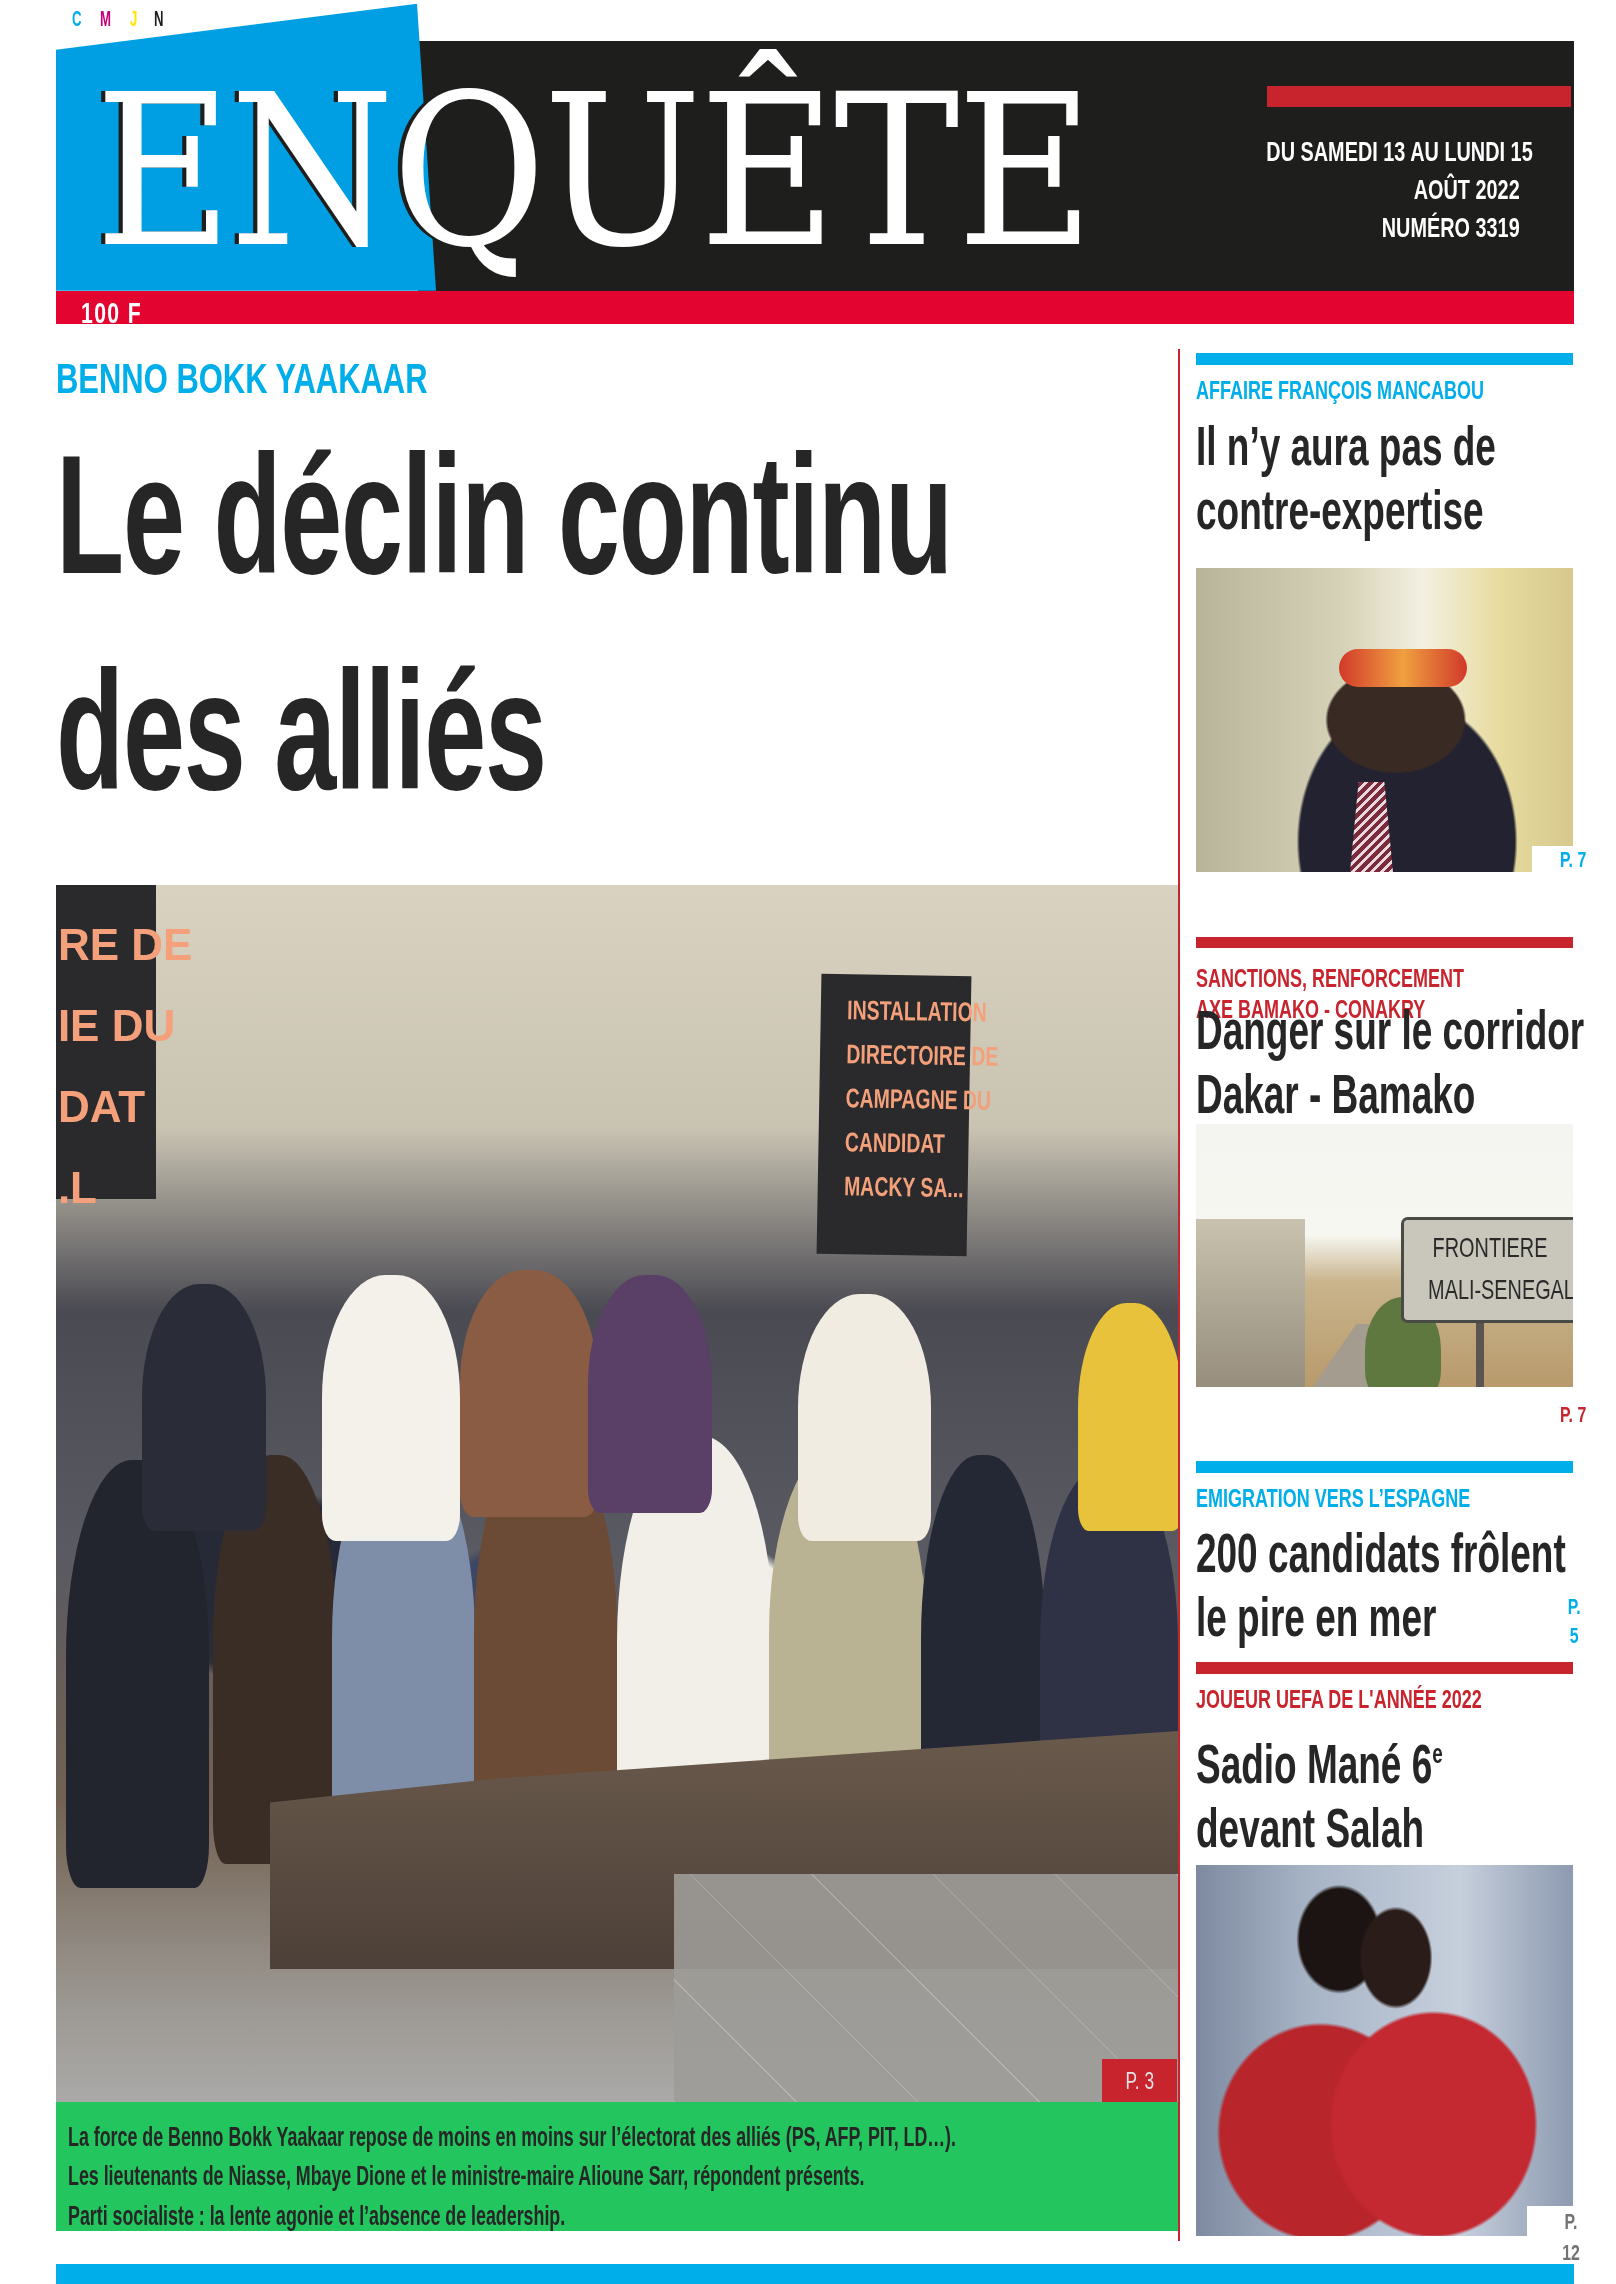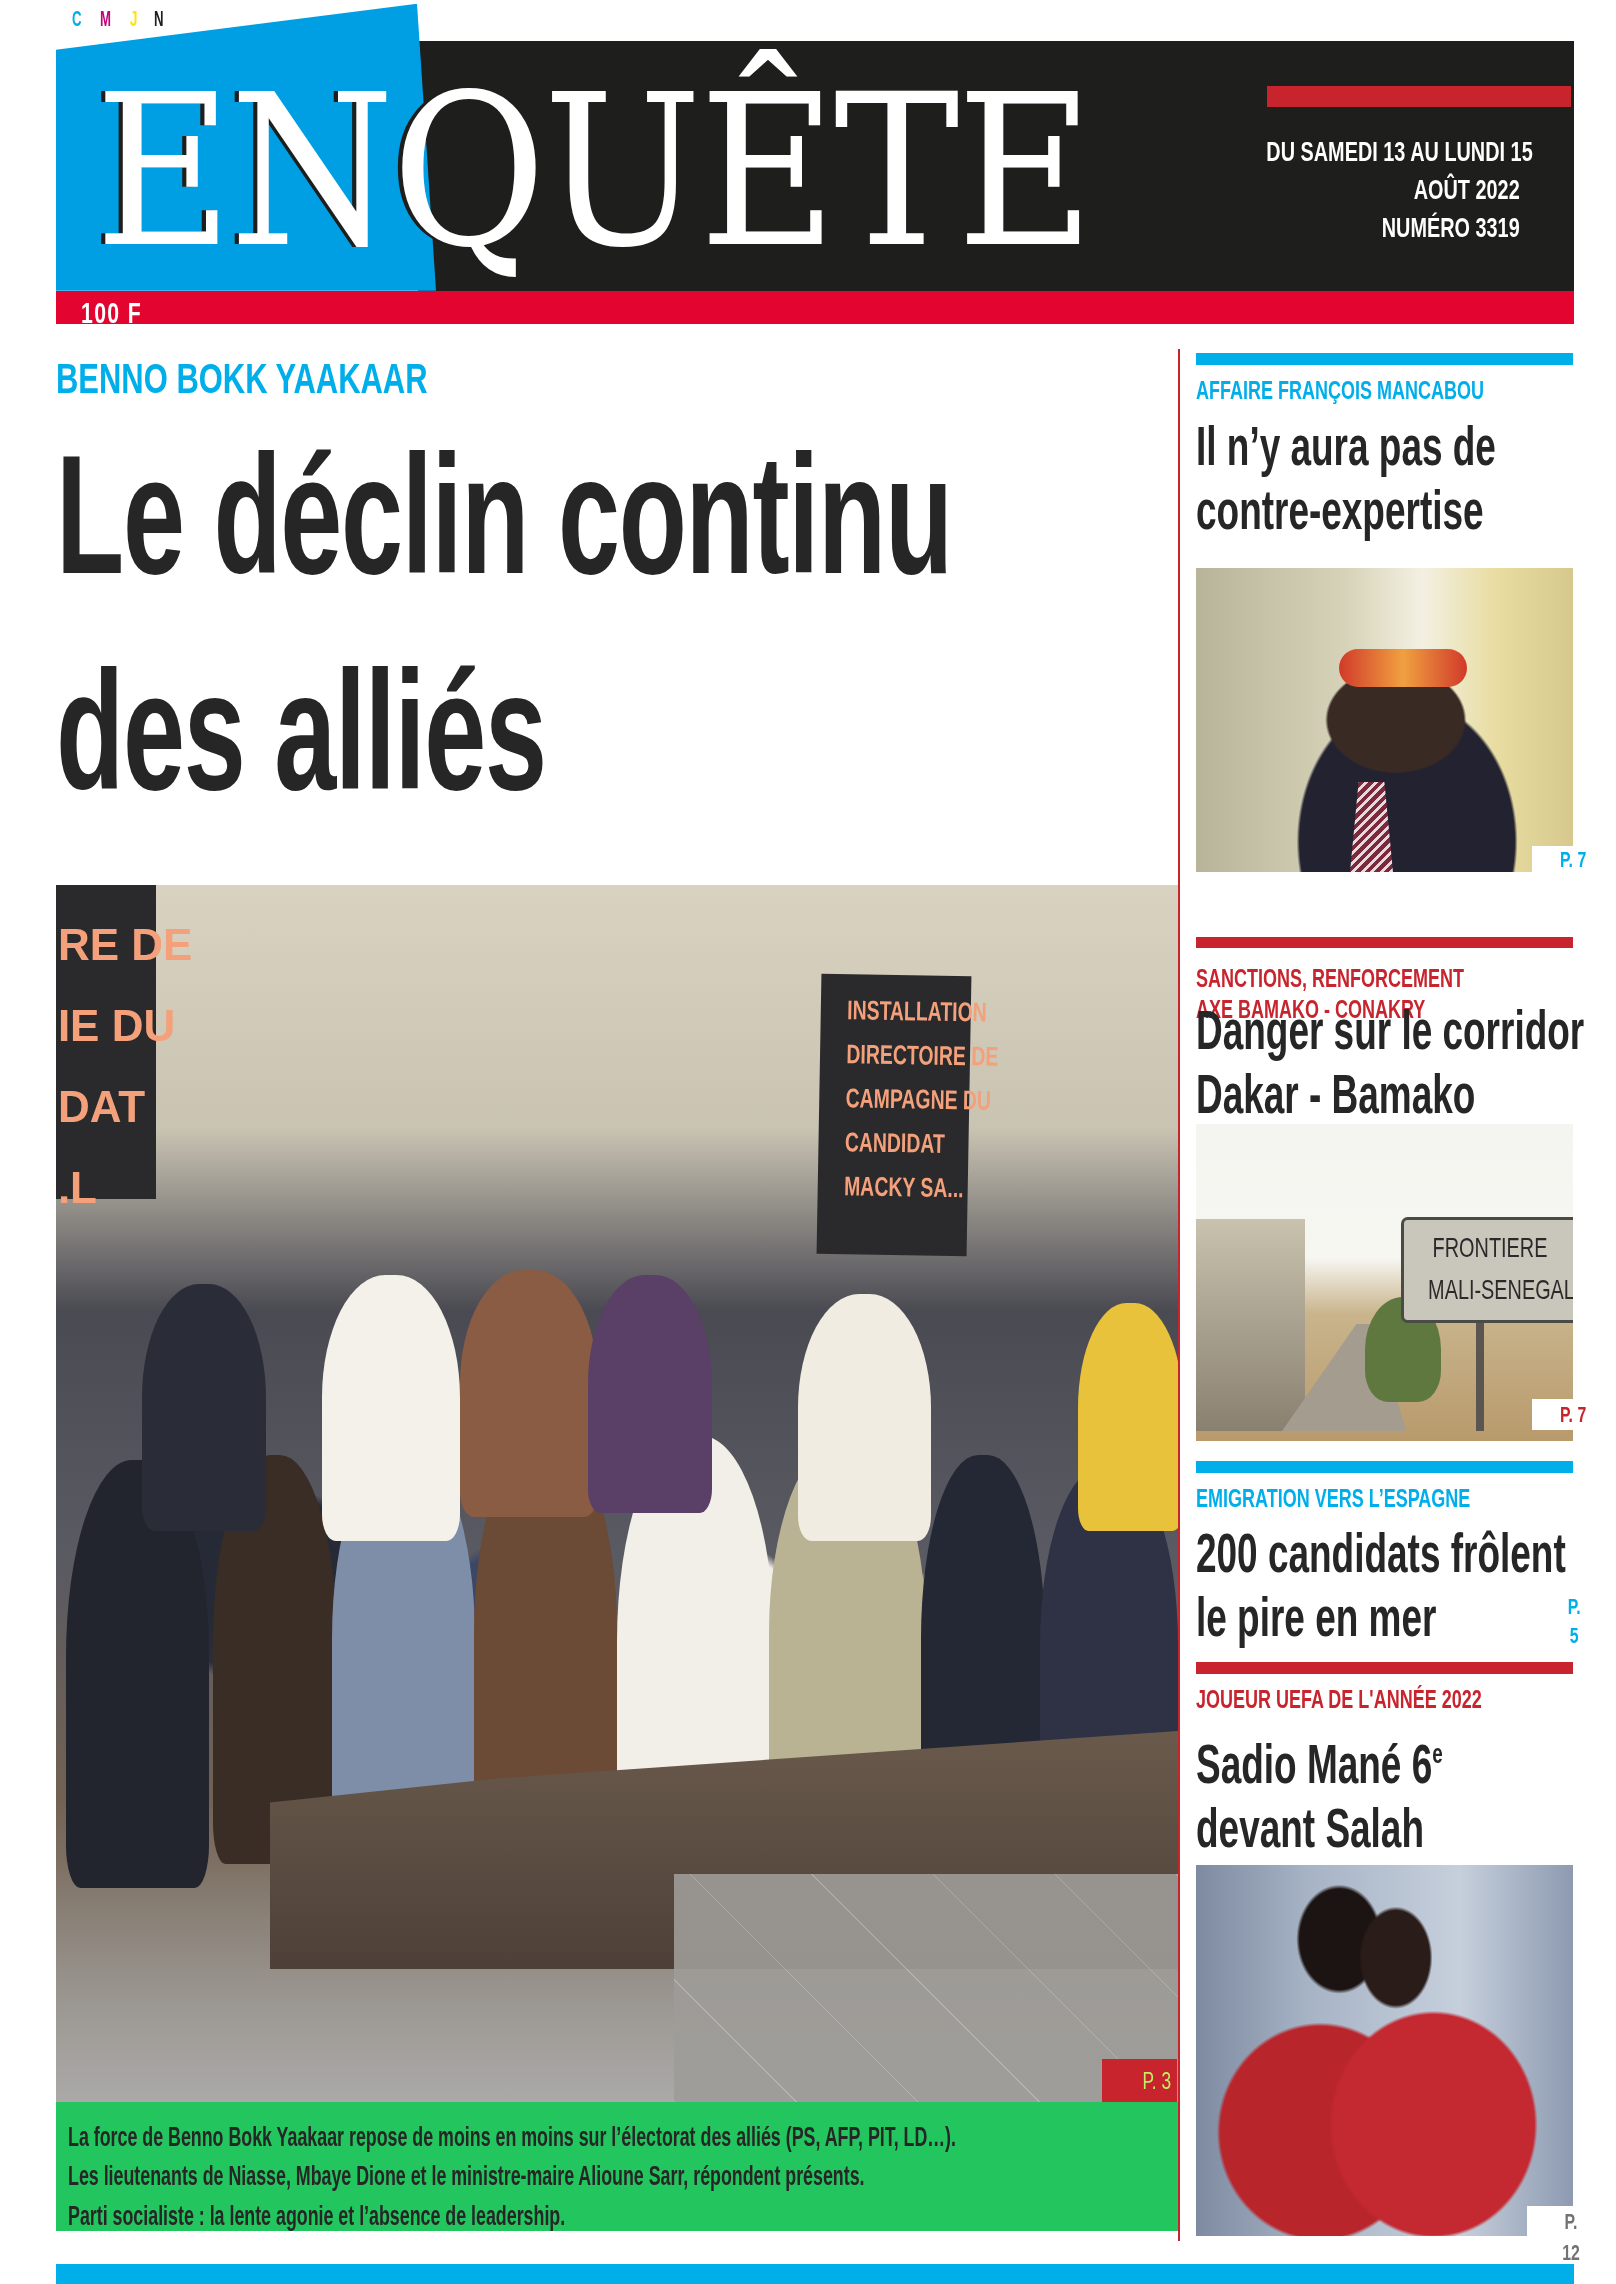--- a/index.html
+++ b/index.html
@@ -40,21 +40,21 @@
   }
   #banner-left { left:0; top:0; width:100px; height:314px; background:#2a2a2c; }
   #banner-left-text { left:1.9px; top:19px; color:#f3a07b; font-size:44px; line-height:81px; }
   #banner-right { left:763px; top:90px; width:150px; height:280px; background:#2a2a2c; transform:rotate(1deg); }
   #banner-right-text { left:6.7px; top:14.3px; color:#f3a07b; font-size:27px; line-height:44px; text-align:center; width:138px; white-space:normal; }
   #banner-right-text span { display:block; transform:scaleX(0.72); transform-origin:center; white-space:nowrap; }
   #crowd-rows { left:0; top:266px; width:1122px; height:618px; }
   .person { position:absolute; border-radius:46% 46% 10% 10%; }
   #stage { left:214px; top:846px; width:908px; height:238px; background:linear-gradient(180deg,#6a5a4c,#4d4038); clip-path:polygon(0 30%, 25% 20%, 100% 0, 100% 100%, 0 100%); }
   #floor { left:618px; top:989px; width:504px; height:228px; background:repeating-linear-gradient(45deg,#b6b4b0 0 1px,#9e9c98 1px 86px); opacity:0.9; }
-  #p3-badge { left:1046px; top:1174px; width:75px; height:56px; background:#c8242d; color:#bef264; font-size:24px; text-align:right; line-height:43px; }
+  #p3-badge { left:1046px; top:1174px; width:75px; height:56px; background:#c8242d; color:#e5e5e5; font-size:24px; text-align:center; line-height:43px; }
   #p3-badge span { display:inline-block; transform:scaleX(0.72); }
 
   #caption { left:56px; top:2102px; width:1122px; height:129px; background:#22c55e; }
   #caption .cl { position:absolute; left:12.4px; font-size:27px; color:#262626; white-space:nowrap; transform:scaleX(0.66); transform-origin:left top; font-weight:bold; }
 
   
   #col-divider { left:1178px; top:349px; width:1.9px; height:1892px; background:#c8242d; }
 
   
   .sb-bar { position:absolute; left:1196px; width:377px; height:12px; }
@@ -66,21 +66,21 @@
 
   #photo-mancabou { top:568px; height:304px;
      background:
        radial-gradient(ellipse at 53% 50%, #3a2a24 0 24%, transparent 25%),
        radial-gradient(ellipse at 56% 90%, #222230 0 36%, transparent 37%),
        linear-gradient(90deg, #b7b49a 0%, #d7d3b8 40%, #f3f0e2 60%, #e8dca0 80%, #d7c98e 100%);
   }
   #mancabou-glasses { left:143px; top:81px; width:128px; height:38px; border-radius:19px; background:linear-gradient(90deg,#d13a2a,#f0a040,#d13a2a); }
   #mancabou-tie { left:154px; top:214px; width:43px; height:90px; background:repeating-linear-gradient(135deg,#7a2a38 0 3.8px,#e8d8e0 3.8px 6.7px); clip-path:polygon(20% 0,80% 0,100% 100%,0 100%); }
 
-  #photo-frontier { top:1124px; height:317px;
+  #photo-frontier { top:1124px; height:263px;
      background:
        linear-gradient(180deg, #f4f4f0 0%, #f7f7f2 42%, #c9b48c 60%, #b89a6c 100%);
      text-decoration: underline;
   }
   #frontier-trucks { left:0; top:95px; width:109px; height:212px; background:linear-gradient(180deg,#c8c2ae,#8a8070); }
   #frontier-road { left:86px; top:200px; width:124px; height:107px; background:#a49c8e; clip-path:polygon(60% 0, 75% 0, 100% 100%, 0 100%); }
   #frontier-tree { left:169px; top:173px; width:76px; height:105px; background:#5f7840; border-radius:50% 50% 30% 30%; }
   #frontier-sign { left:205px; top:93px; width:172px; height:100px; background:#c9c6bc; border:3.8px solid #4a4a46; border-radius:6.7px; color:#2a2a2a; text-align:center; font-size:27.6px; line-height:42px; }
   #frontier-sign span { display:block; transform:scaleX(0.72); white-space:nowrap; }
   #frontier-pole { left:280px; top:193px; width:7.6px; height:114px; background:#5a5550; }

